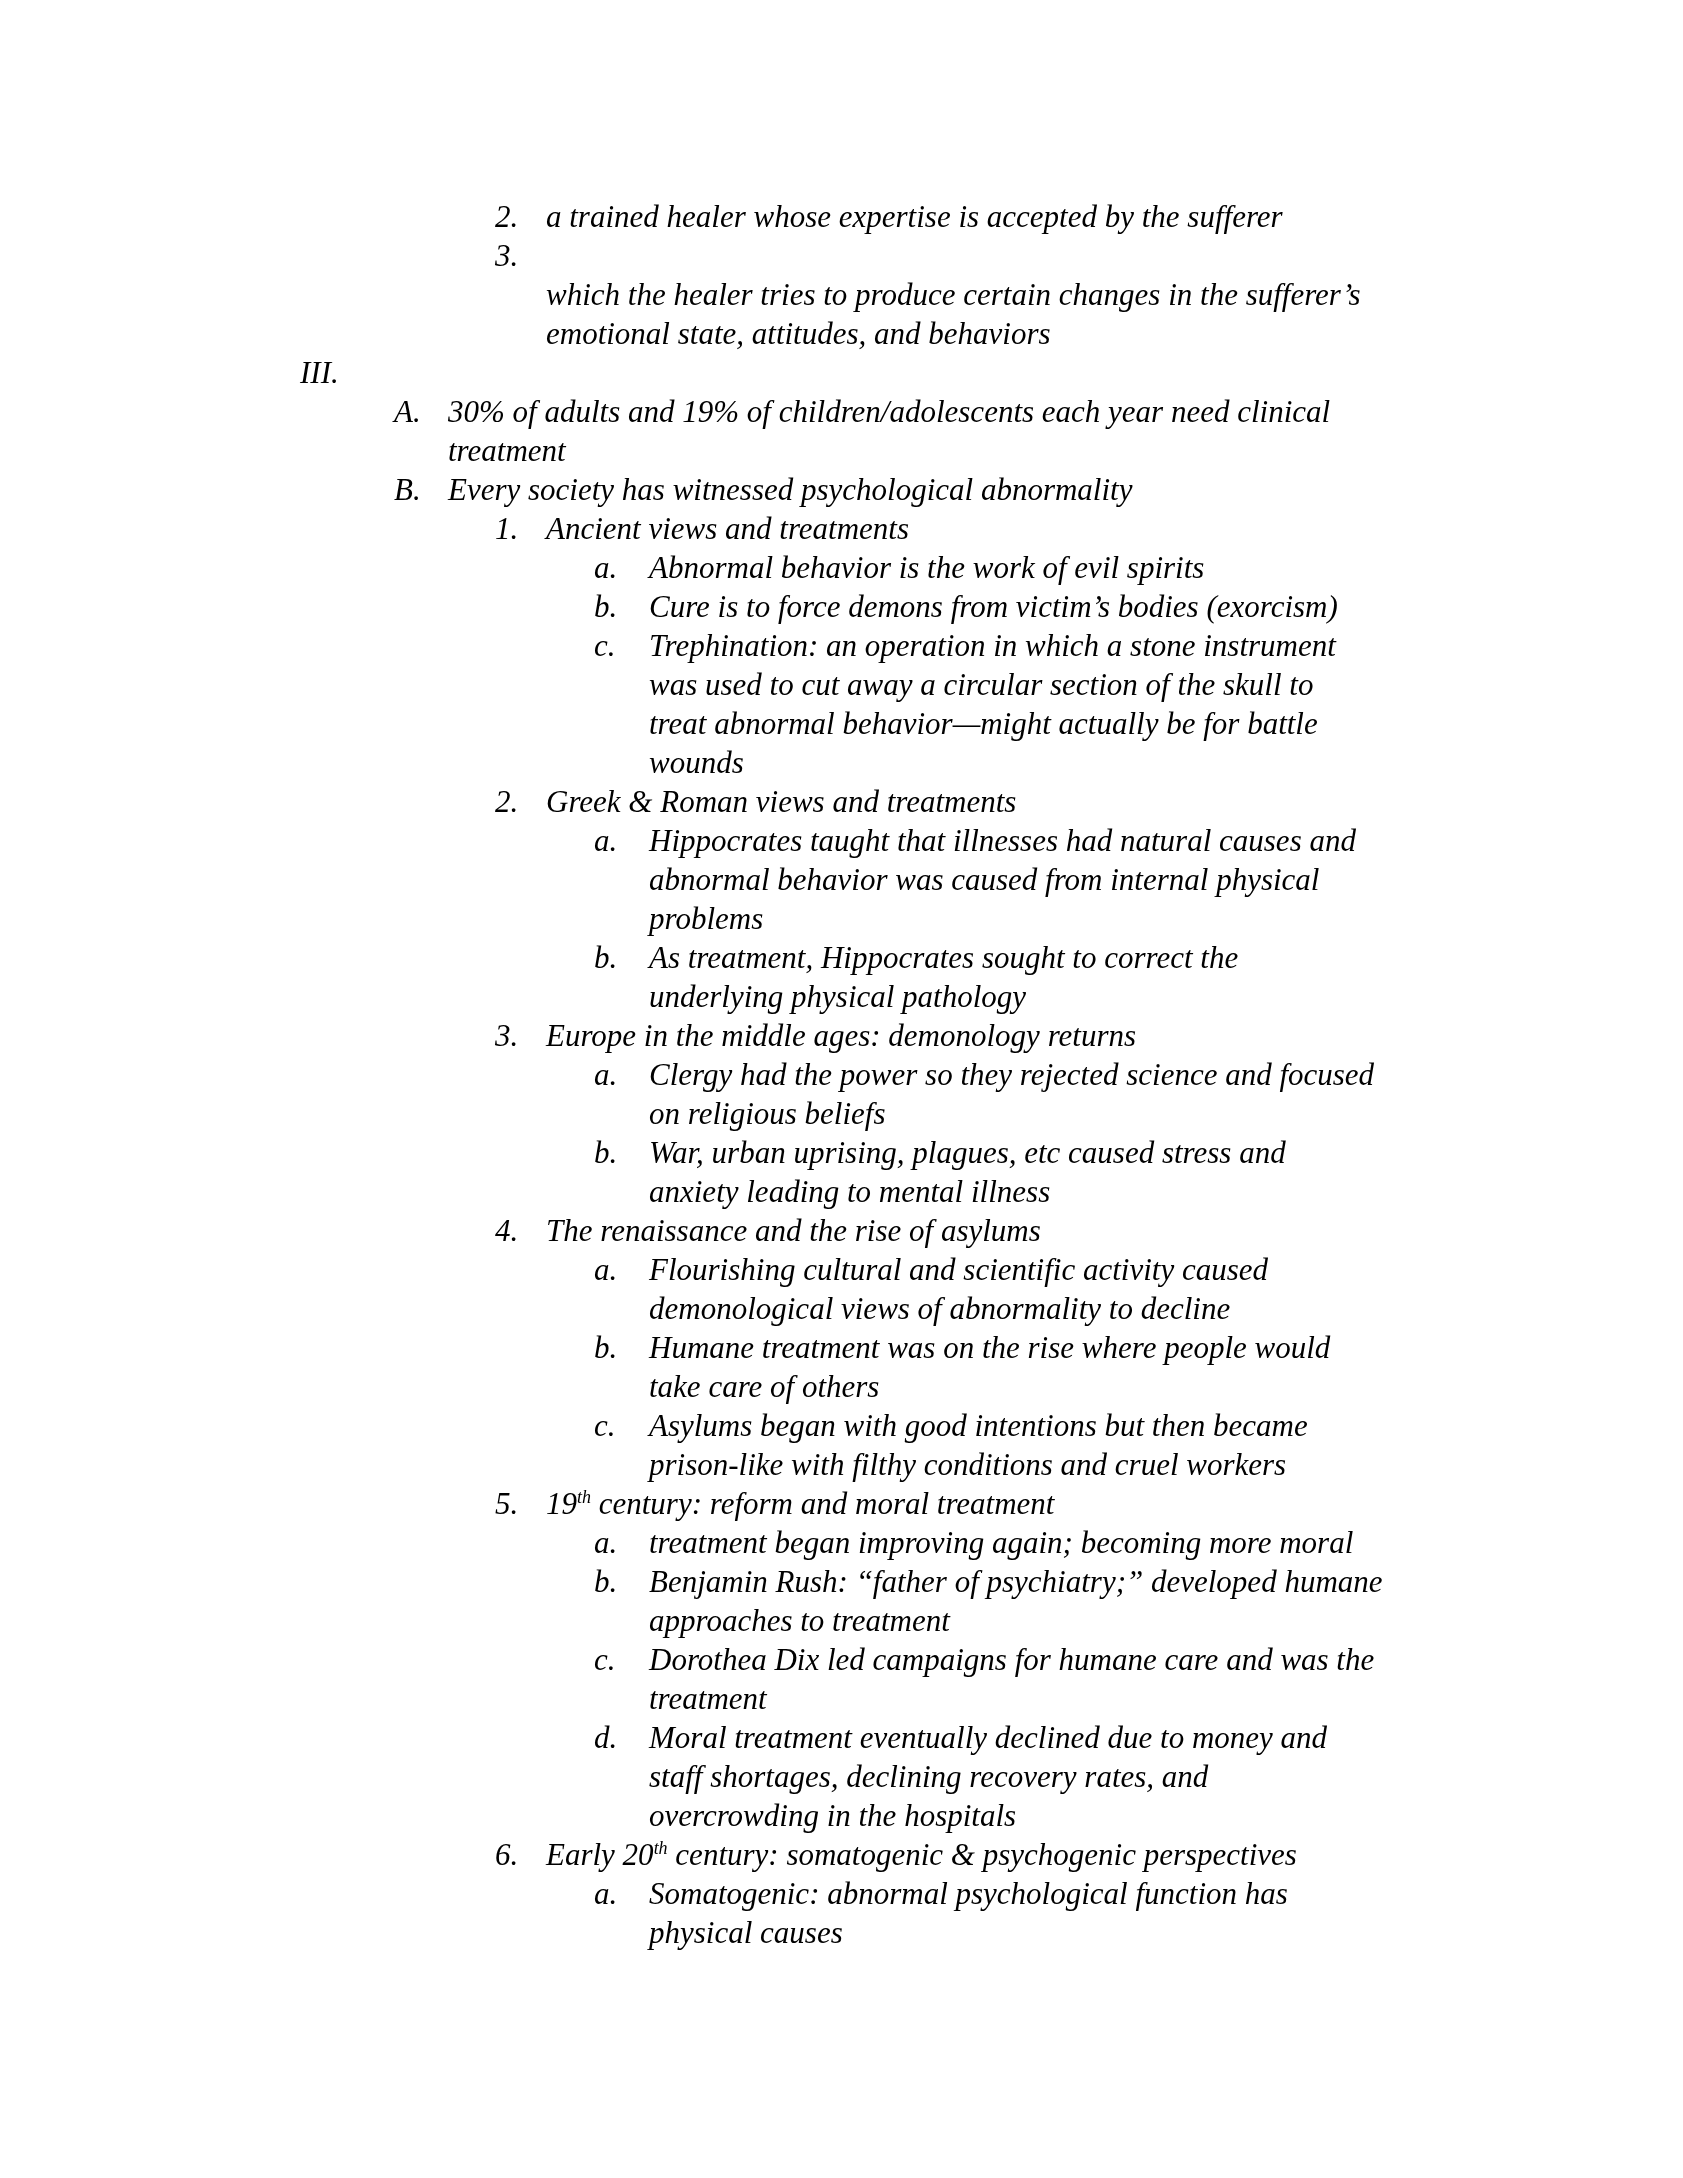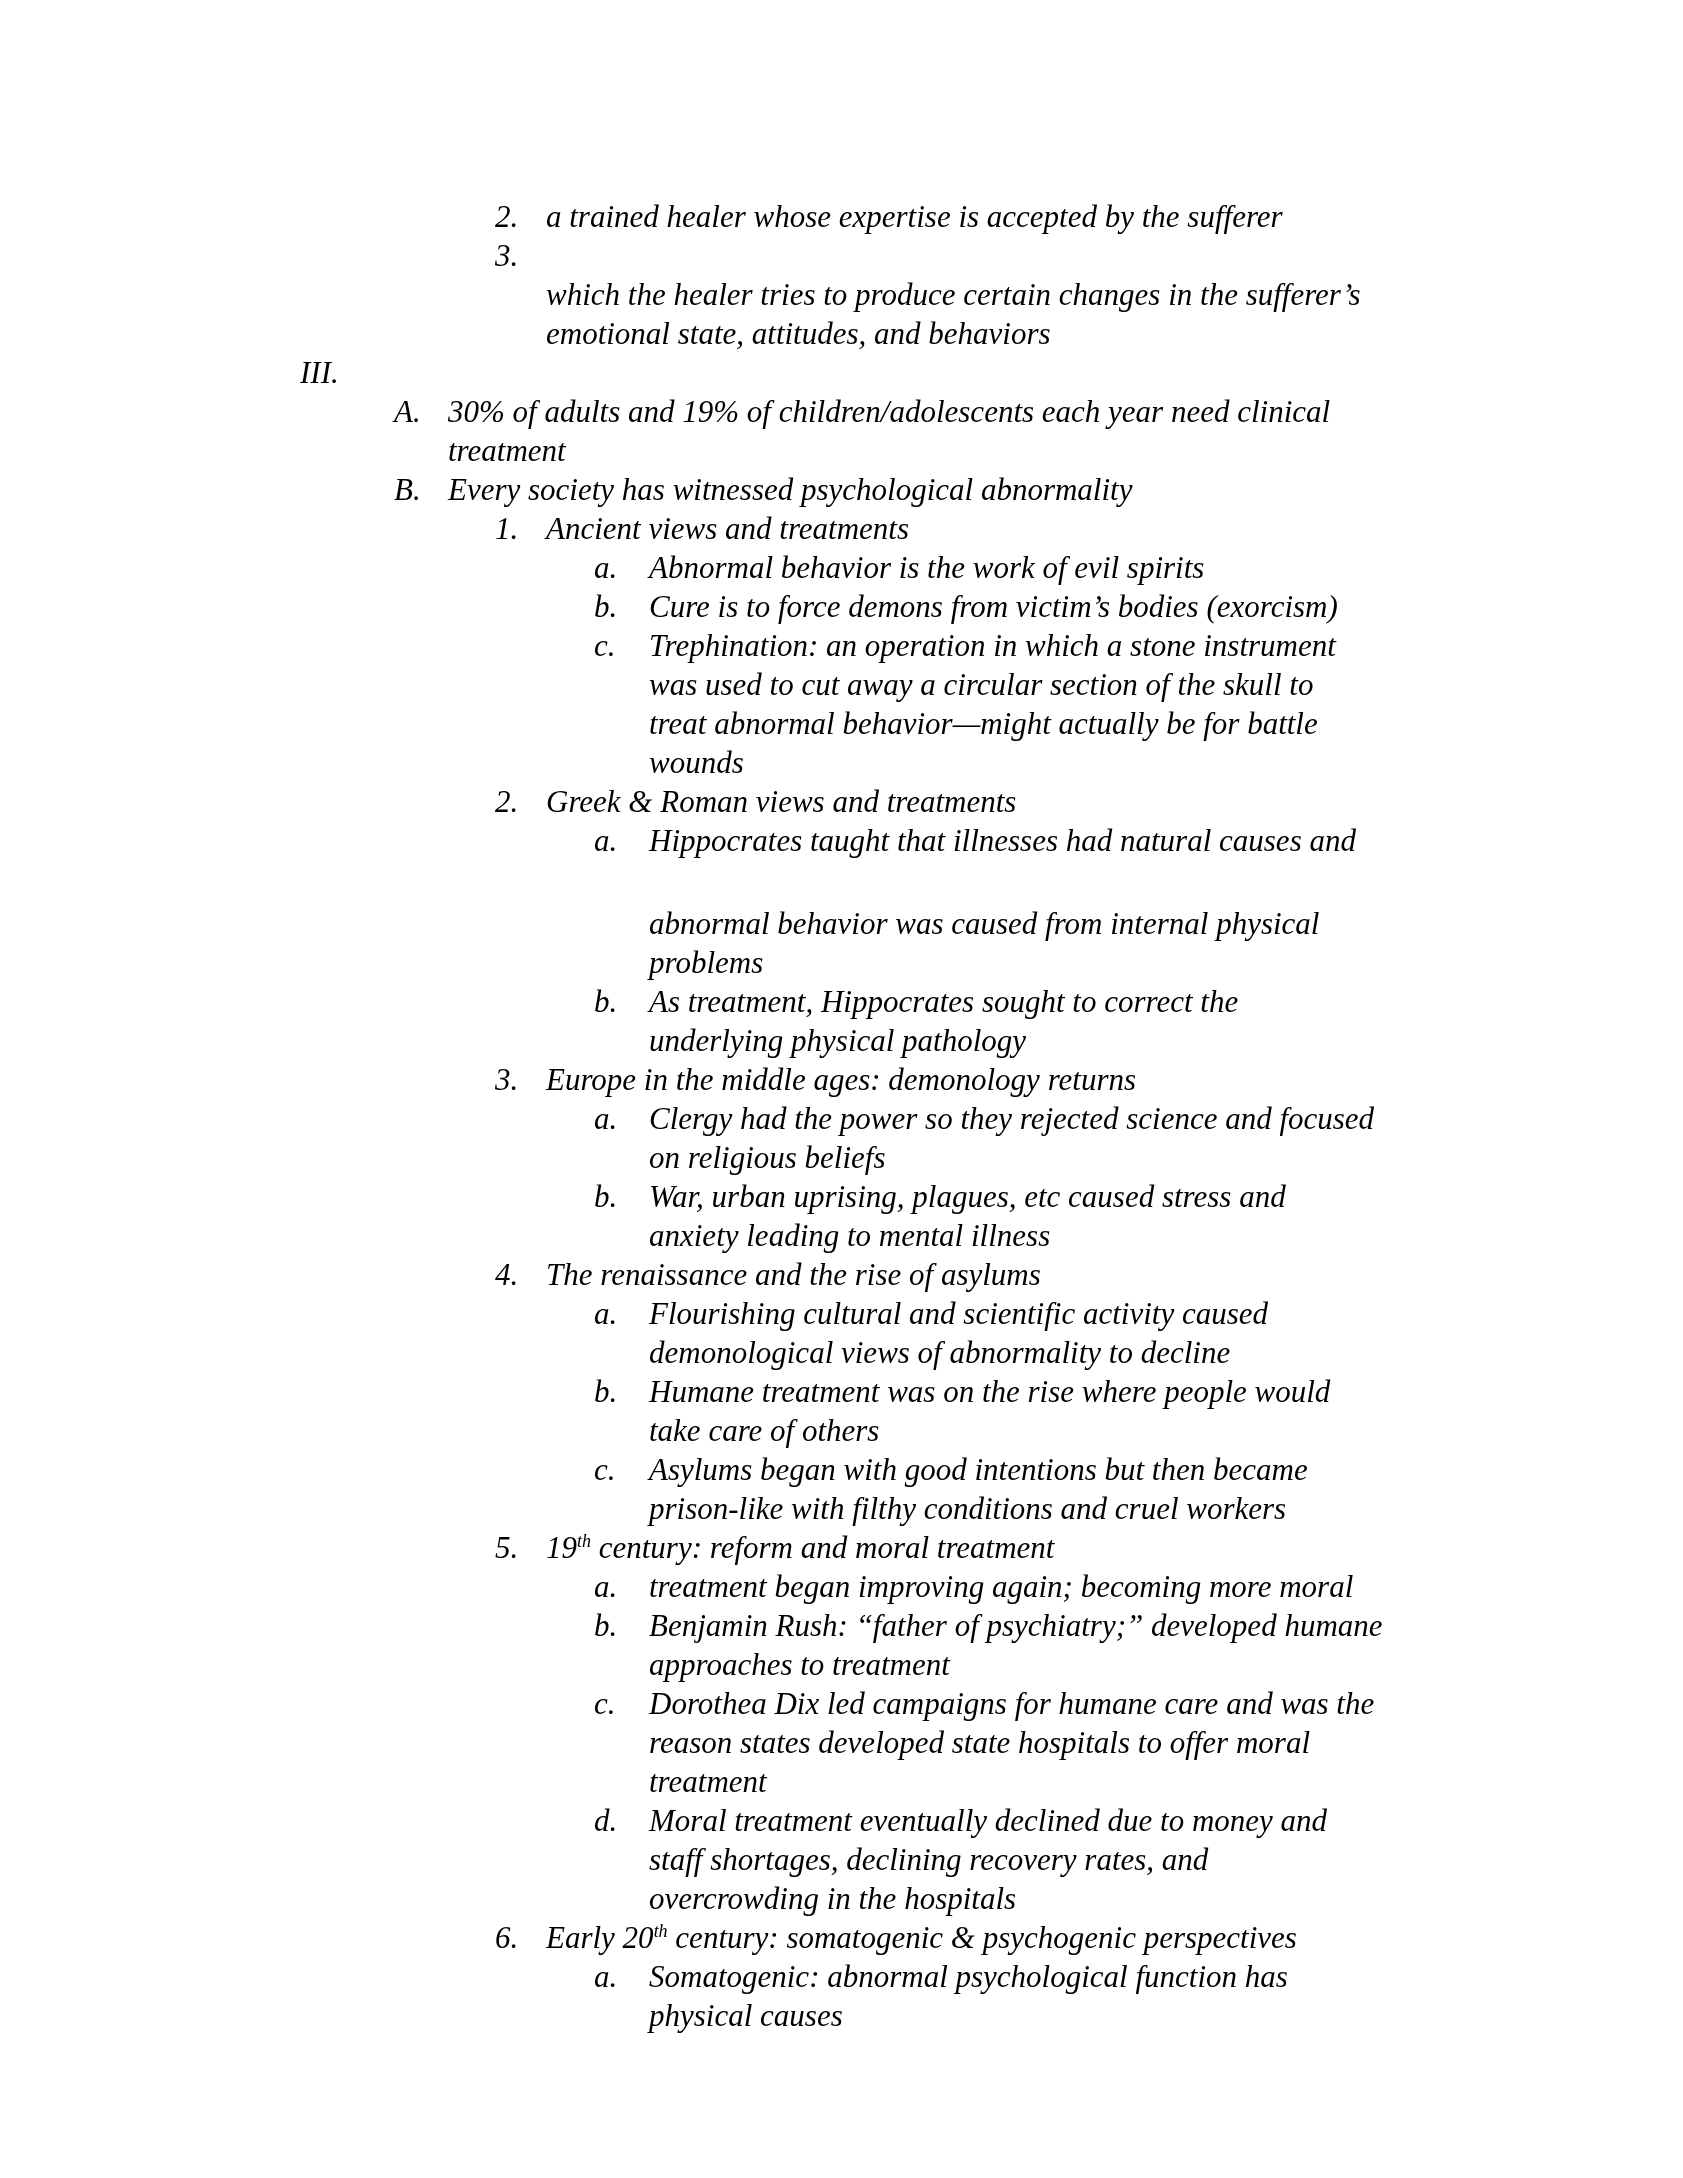--- a/index.html
+++ b/index.html
@@ -56,42 +56,41 @@
       <div class="line" style="padding-left: 448px;"><span class="marker" style="left: 394px;">B.</span><span>Every society has witnessed psychological abnormality</span></div>
       <div class="line" style="padding-left: 546px;"><span class="marker" style="left: 495px;">1.</span><span>Ancient views and treatments</span></div>
       <div class="line" style="padding-left: 649px;"><span class="marker" style="left: 594px;">a.</span><span>Abnormal behavior is the work of evil spirits</span></div>
       <div class="line" style="padding-left: 649px;"><span class="marker" style="left: 594px;">b.</span><span>Cure is to force demons from victim’s bodies (exorcism)</span></div>
       <div class="line" style="padding-left: 649px;"><span class="marker" style="left: 594px;">c.</span><span>Trephination: an operation in which a stone instrument</span></div>
       <div class="line" style="padding-left: 649px;"><span>was used to cut away a circular section of the skull to</span></div>
       <div class="line" style="padding-left: 649px;"><span>treat abnormal behavior—might actually be for battle</span></div>
       <div class="line" style="padding-left: 649px;"><span>wounds</span></div>
       <div class="line" style="padding-left: 546px;"><span class="marker" style="left: 495px;">2.</span><span>Greek &amp; Roman views and treatments</span></div>
       <div class="line" style="padding-left: 649px;"><span class="marker" style="left: 594px;">a.</span><span>Hippocrates taught that illnesses had natural causes and</span></div>
-      <div class="line" style="padding-left: 649px; margin-top: 44px;"><span>abnormal behavior was caused from internal physical</span></div>
+      <div class="line" style="padding-left: 649px;"><span>abnormal behavior was caused from internal physical</span></div>
       <div class="line" style="padding-left: 649px;"><span>problems</span></div>
       <div class="line" style="padding-left: 649px;"><span class="marker" style="left: 594px;">b.</span><span>As treatment, Hippocrates sought to correct the</span></div>
       <div class="line" style="padding-left: 649px;"><span>underlying physical pathology</span></div>
       <div class="line" style="padding-left: 546px;"><span class="marker" style="left: 495px;">3.</span><span>Europe in the middle ages: demonology returns</span></div>
       <div class="line" style="padding-left: 649px;"><span class="marker" style="left: 594px;">a.</span><span>Clergy had the power so they rejected science and focused</span></div>
       <div class="line" style="padding-left: 649px;"><span>on religious beliefs</span></div>
       <div class="line" style="padding-left: 649px;"><span class="marker" style="left: 594px;">b.</span><span>War, urban uprising, plagues, etc caused stress and</span></div>
       <div class="line" style="padding-left: 649px;"><span>anxiety leading to mental illness</span></div>
       <div class="line" style="padding-left: 546px;"><span class="marker" style="left: 495px;">4.</span><span>The renaissance and the rise of asylums</span></div>
       <div class="line" style="padding-left: 649px;"><span class="marker" style="left: 594px;">a.</span><span>Flourishing cultural and scientific activity caused</span></div>
       <div class="line" style="padding-left: 649px;"><span>demonological views of abnormality to decline</span></div>
       <div class="line" style="padding-left: 649px;"><span class="marker" style="left: 594px;">b.</span><span>Humane treatment was on the rise where people would</span></div>
       <div class="line" style="padding-left: 649px;"><span>take care of others</span></div>
       <div class="line" style="padding-left: 649px;"><span class="marker" style="left: 594px;">c.</span><span>Asylums began with good intentions but then became</span></div>
       <div class="line" style="padding-left: 649px;"><span>prison-like with filthy conditions and cruel workers</span></div>
       <div class="line" style="padding-left: 546px;"><span class="marker" style="left: 495px;">5.</span><span>19</span><sup>th</sup><span> century: reform and moral treatment</span></div>
       <div class="line" style="padding-left: 649px;"><span class="marker" style="left: 594px;">a.</span><span>treatment began improving again; becoming more moral</span></div>
       <div class="line" style="padding-left: 649px;"><span class="marker" style="left: 594px;">b.</span><span>Benjamin Rush: “father of psychiatry;” developed humane</span></div>
       <div class="line" style="padding-left: 649px;"><span>approaches to treatment</span></div>
       <div class="line" style="padding-left: 649px;"><span class="marker" style="left: 594px;">c.</span><span>Dorothea Dix led campaigns for humane care and was the</span></div>
-      <div class="line" style="padding-left: 649px;"><span>reason states developed state hospitals to offer moral</span></div>
       <div class="line" style="padding-left: 649px;"><span>treatment</span></div>
       <div class="line" style="padding-left: 649px;"><span class="marker" style="left: 594px;">d.</span><span>Moral treatment eventually declined due to money and</span></div>
       <div class="line" style="padding-left: 649px;"><span>staff shortages, declining recovery rates, and</span></div>
       <div class="line" style="padding-left: 649px;"><span>overcrowding in the hospitals</span></div>
       <div class="line" style="padding-left: 546px;"><span class="marker" style="left: 495px;">6.</span><span>Early 20</span><sup>th</sup><span> century: somatogenic &amp; psychogenic perspectives</span></div>
       <div class="line" style="padding-left: 649px;"><span class="marker" style="left: 594px;">a.</span><span>Somatogenic: abnormal psychological function has</span></div>
       <div class="line" style="padding-left: 649px;"><span>physical causes</span></div>
     </div>
 </div>
 

